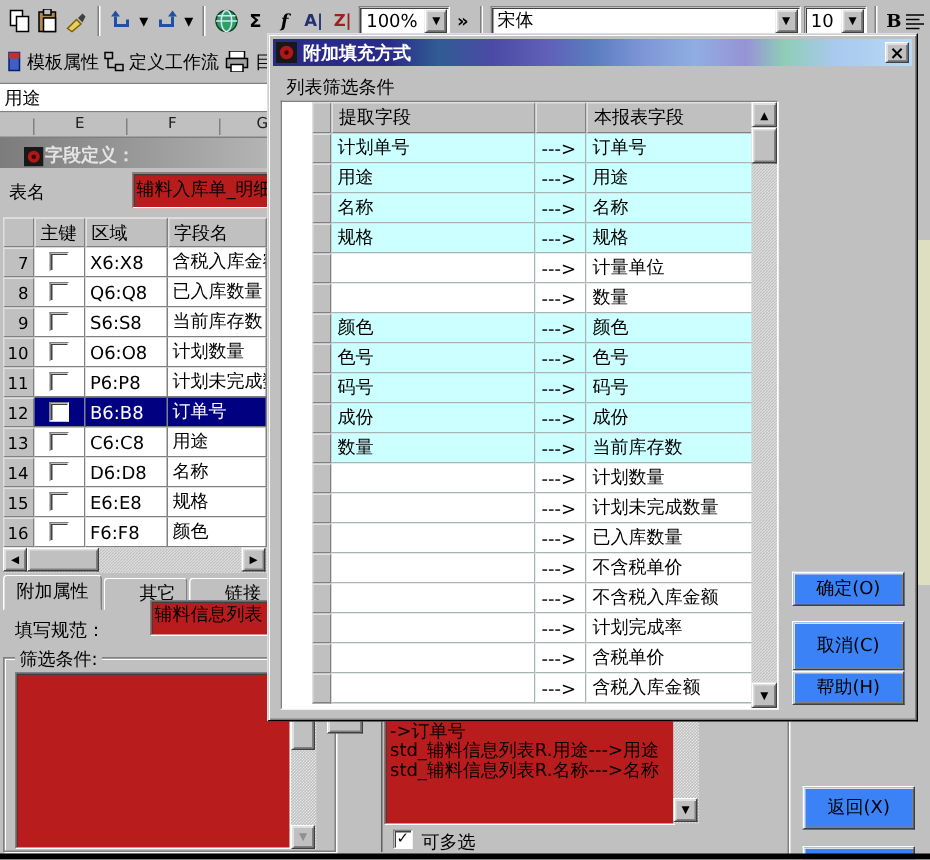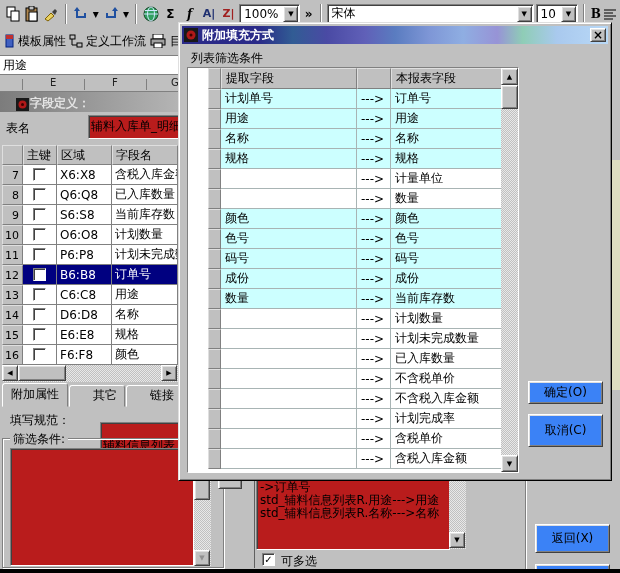--- a/index.html
+++ b/index.html
@@ -304,21 +304,21 @@
     <span class="abs raised2 sbtn" style="left:159px;top:0;width:16px;height:16px;">▶</span>
   </div>
 
   <div class="abs" style="left:2px;top:384px;width:200px;height:22px;display:flex;align-items:center;font-family:Liberation Mono, monospace;">
     <span class="tab">附加属性</span>
     <span class="tab inactive">其它</span>
     <span class="tab inactive">链接</span>
   </div>
 
   <span class="abs" style="left:10px;top:412px;">填写规范：</span>
-  <div class="abs sunken" style="left:100px;top:422px;width:110px;height:24px;padding:14px 2px;overflow:hidden;white-space:nowrap;">
+  <div class="abs sunken" style="left:100px;top:400px;width:110px;height:24px;padding:0 2px;overflow:hidden;white-space:nowrap;">
     <span>辅料信息列表</span>
   </div>
 
   <div class="abs" style="left:2px;top:438px;width:222px;height:130px;border:1px solid #808080;box-shadow:1px 1px 0 #fff, inset 1px 1px 0 #fff;"></div>
   <span class="abs" style="left:10px;top:431px;background:#c0c0c0;padding:0 3px;">筛选条件:</span>
   <div class="abs sunken" style="left:10px;top:448px;width:184px;height:118px;">
     <span></span>
   </div>
   <div class="abs track" style="left:194px;top:448px;width:17px;height:118px;">
     <span class="abs raised2" style="left:0;top:30px;width:16px;height:22px;"></span>
@@ -517,15 +517,18 @@
         </div>
       </div>
     </div>
 
     <div class="abs pbtn" style="left:349px;top:358px;width:75px;height:23px;">
       <span>确定(O)</span>
     </div>
     <div class="abs pbtn" style="left:349px;top:391px;width:75px;height:33px;">
       <span>取消(C)</span>
     </div>
+    <div class="abs pbtn" style="left:349px;top:424px;width:75px;height:23px;">
+      <span>帮助(H)</span>
+    </div>
   </div>
 
 </div>
 
 </body></html>

